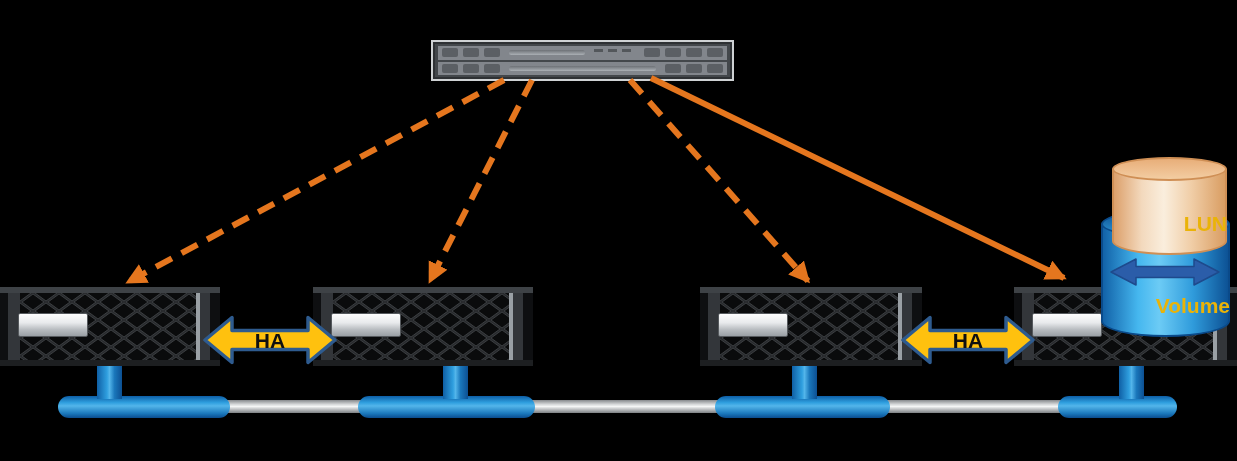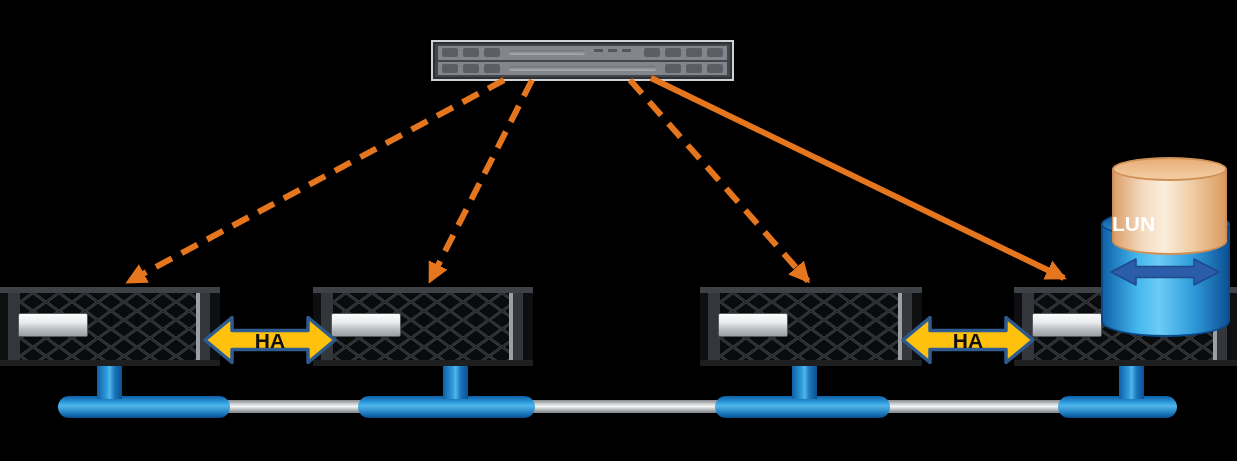--- a/index.html
+++ b/index.html
@@ -56,21 +56,21 @@
     background:linear-gradient(180deg,#0C5193,#2F96D6); border:2px solid #0A4A8A; border-radius:50%; }
   .lun { position:absolute; left:1112px; top:157px; width:115px; height:98px; z-index:7; }
   .lun-body { position:absolute; top:12px; left:0; right:0; bottom:0; box-sizing:border-box;
     background:linear-gradient(90deg,#dca06b,#f3d9bd 25%,#faeedd 45%,#f0cda6 70%,#d99d62);
     border:2px solid #CF8F55;
     border-radius:0 0 50% 50% / 0 0 14px 14px; }
   .lun-topellipse { position:absolute; top:0; left:0; right:0; height:24px; box-sizing:border-box;
     background:linear-gradient(180deg,#e8ae79,#f3cda2); border:2px solid #CF8F55; border-radius:50%; }
   .volarrow { position:absolute; left:1109px; top:257px; z-index:8; }
   .volarrow path { fill:#2B5DA9; stroke:#1E4A8C; stroke-width:1.5; stroke-linejoin:round; }
-  .lbl { position:absolute; z-index:9; text-align:left; color:#ffffff;
+  .lbl { position:absolute; z-index:9; text-align:right; color:#eab308;
          font-weight:700; font-size:21px; line-height:24px; }
 </style>
 </head>
 <body>
 
 <div id="stage">
 
   <svg width="0" height="0" style="position:absolute" aria-hidden="true">
     <defs>
       <pattern id="dm" width="26" height="18" patternUnits="userSpaceOnUse">
@@ -192,14 +192,15 @@
   <div class="lun">
     <div class="lun-body"></div>
     <div class="lun-topellipse"></div>
   </div>
 
   <svg class="volarrow" width="112" height="30" viewBox="0 0 112 30">
     <path d="M2 15 L27 2 L27 9.5 L85 9.5 L85 2 L110 15 L85 28 L85 20.5 L27 20.5 L27 28 Z"></path>
   </svg>
 
   <div class="lbl" style="left:1112px;top:212px;width:115px">LUN</div>
+  <div class="lbl" style="left:1101px;top:294px;width:129px">Volume</div>
 
 </div>
 
 </body></html>

